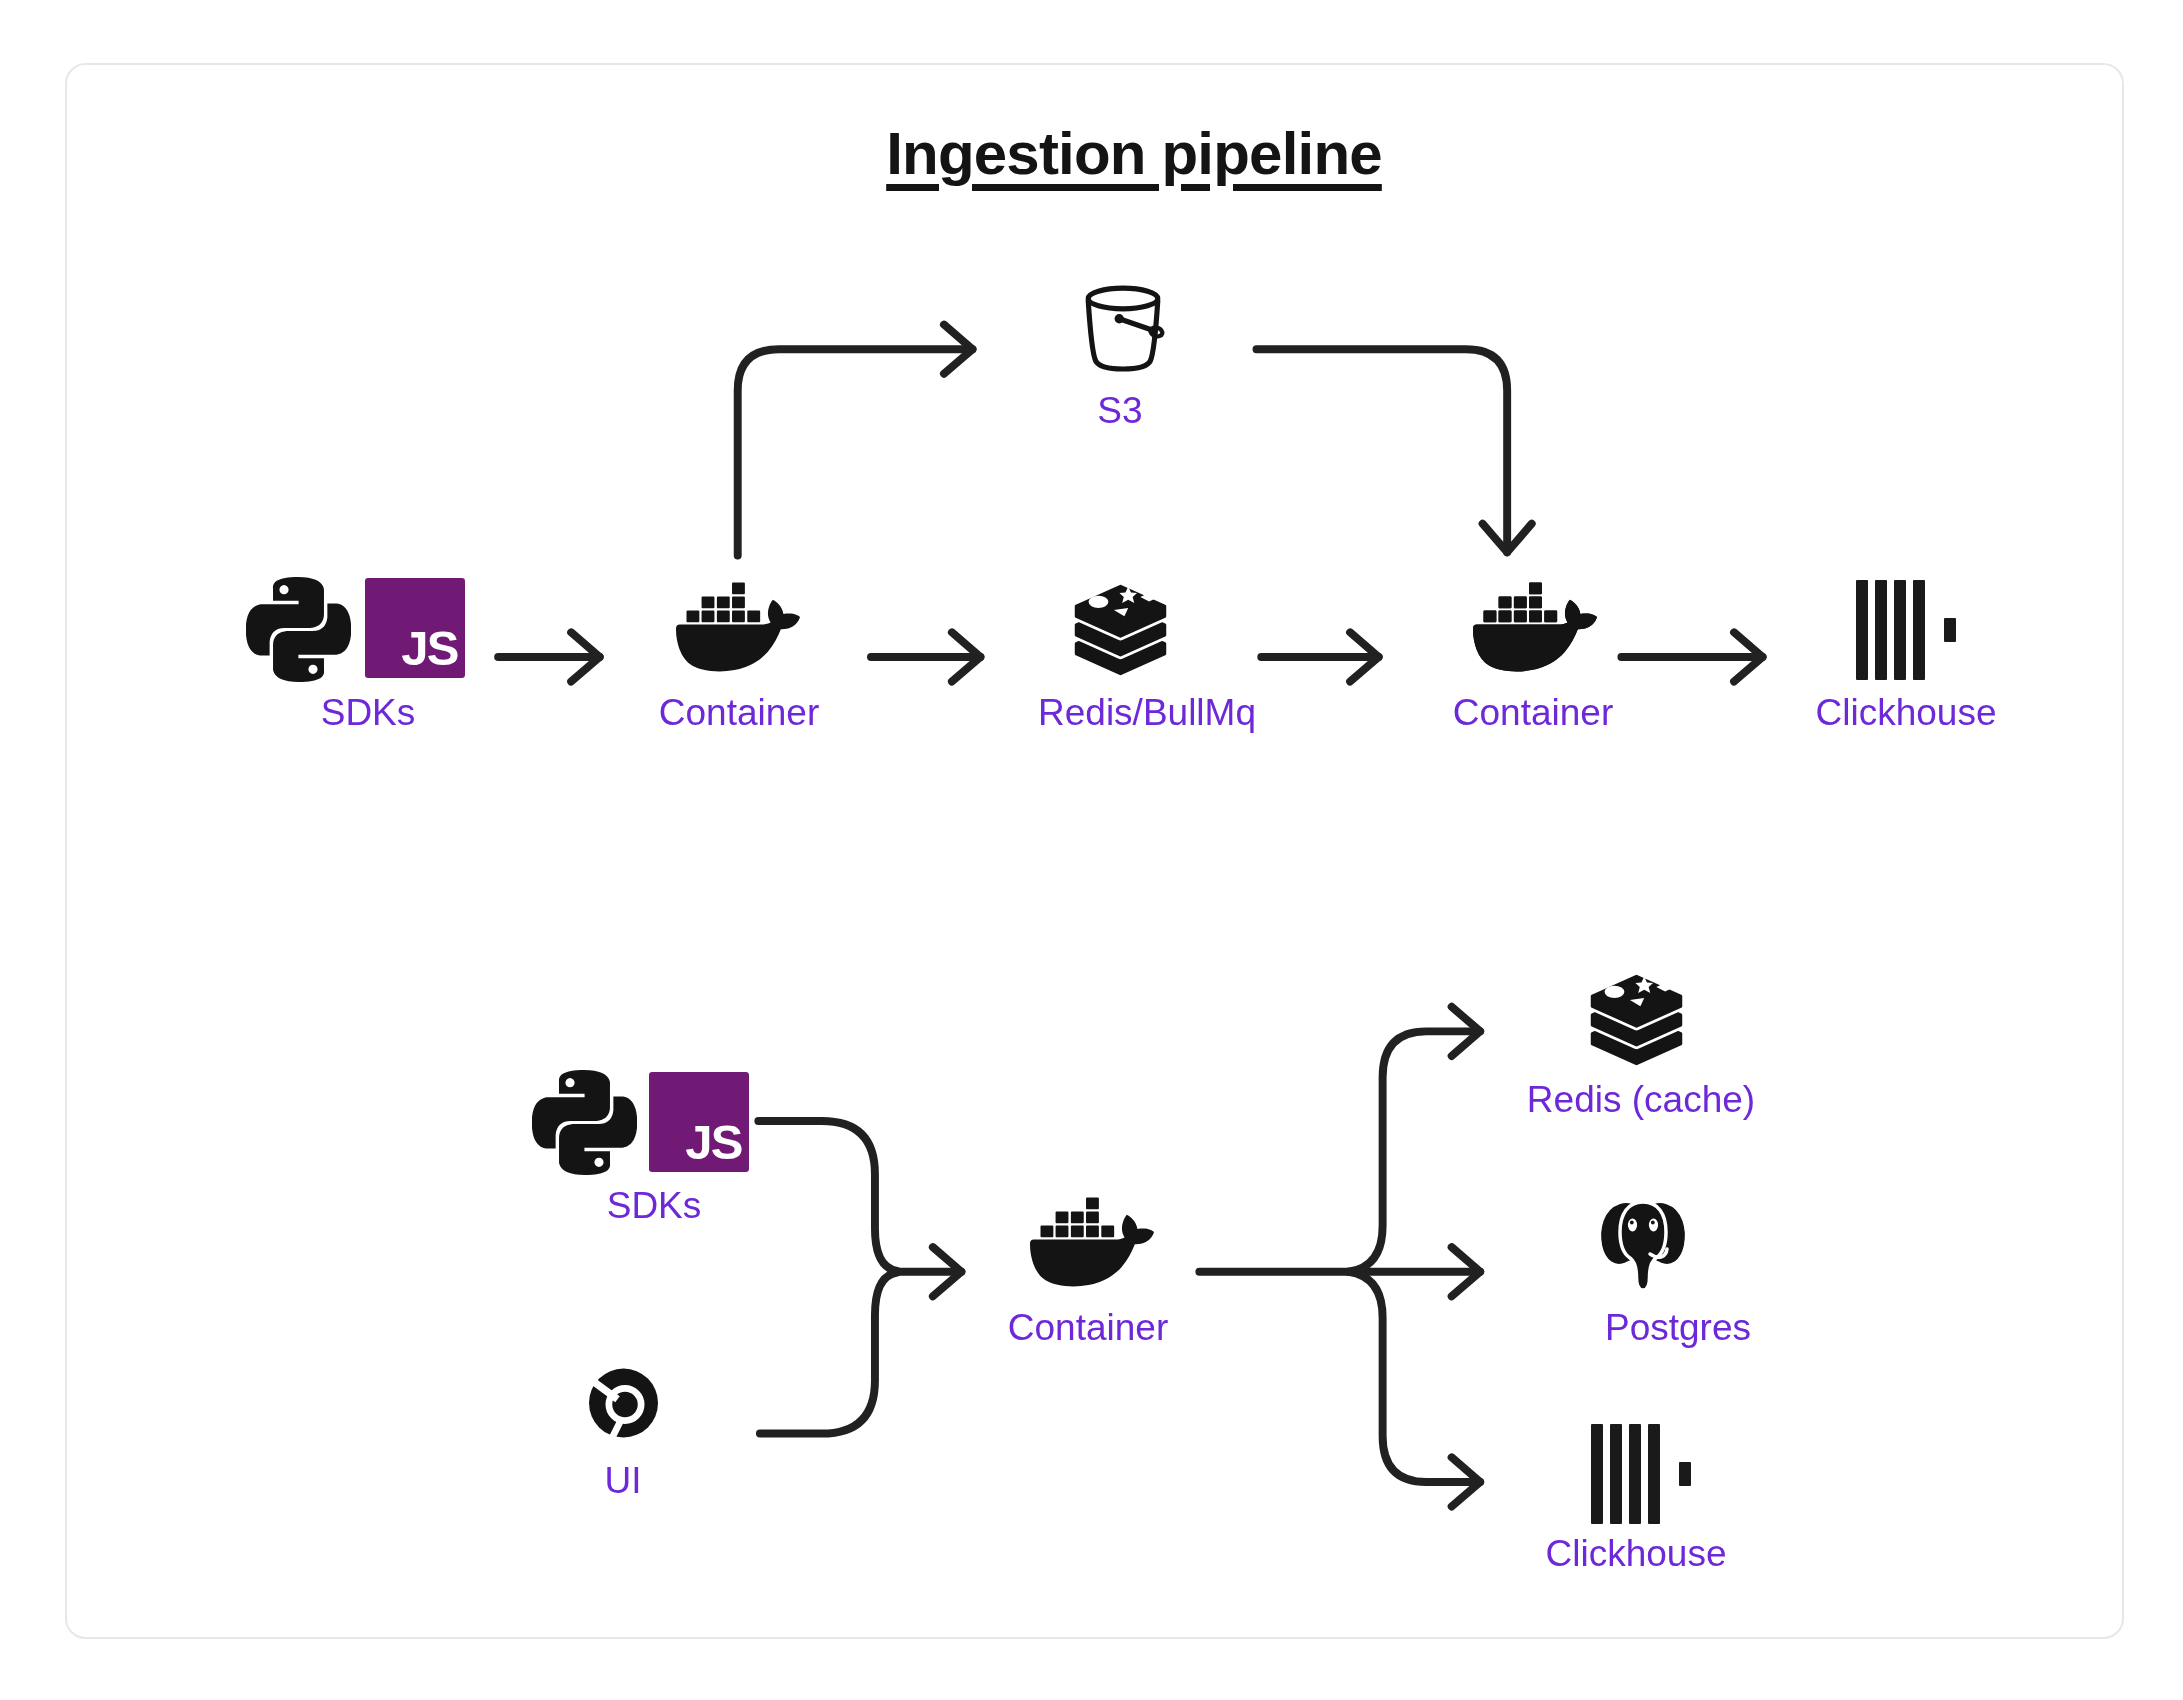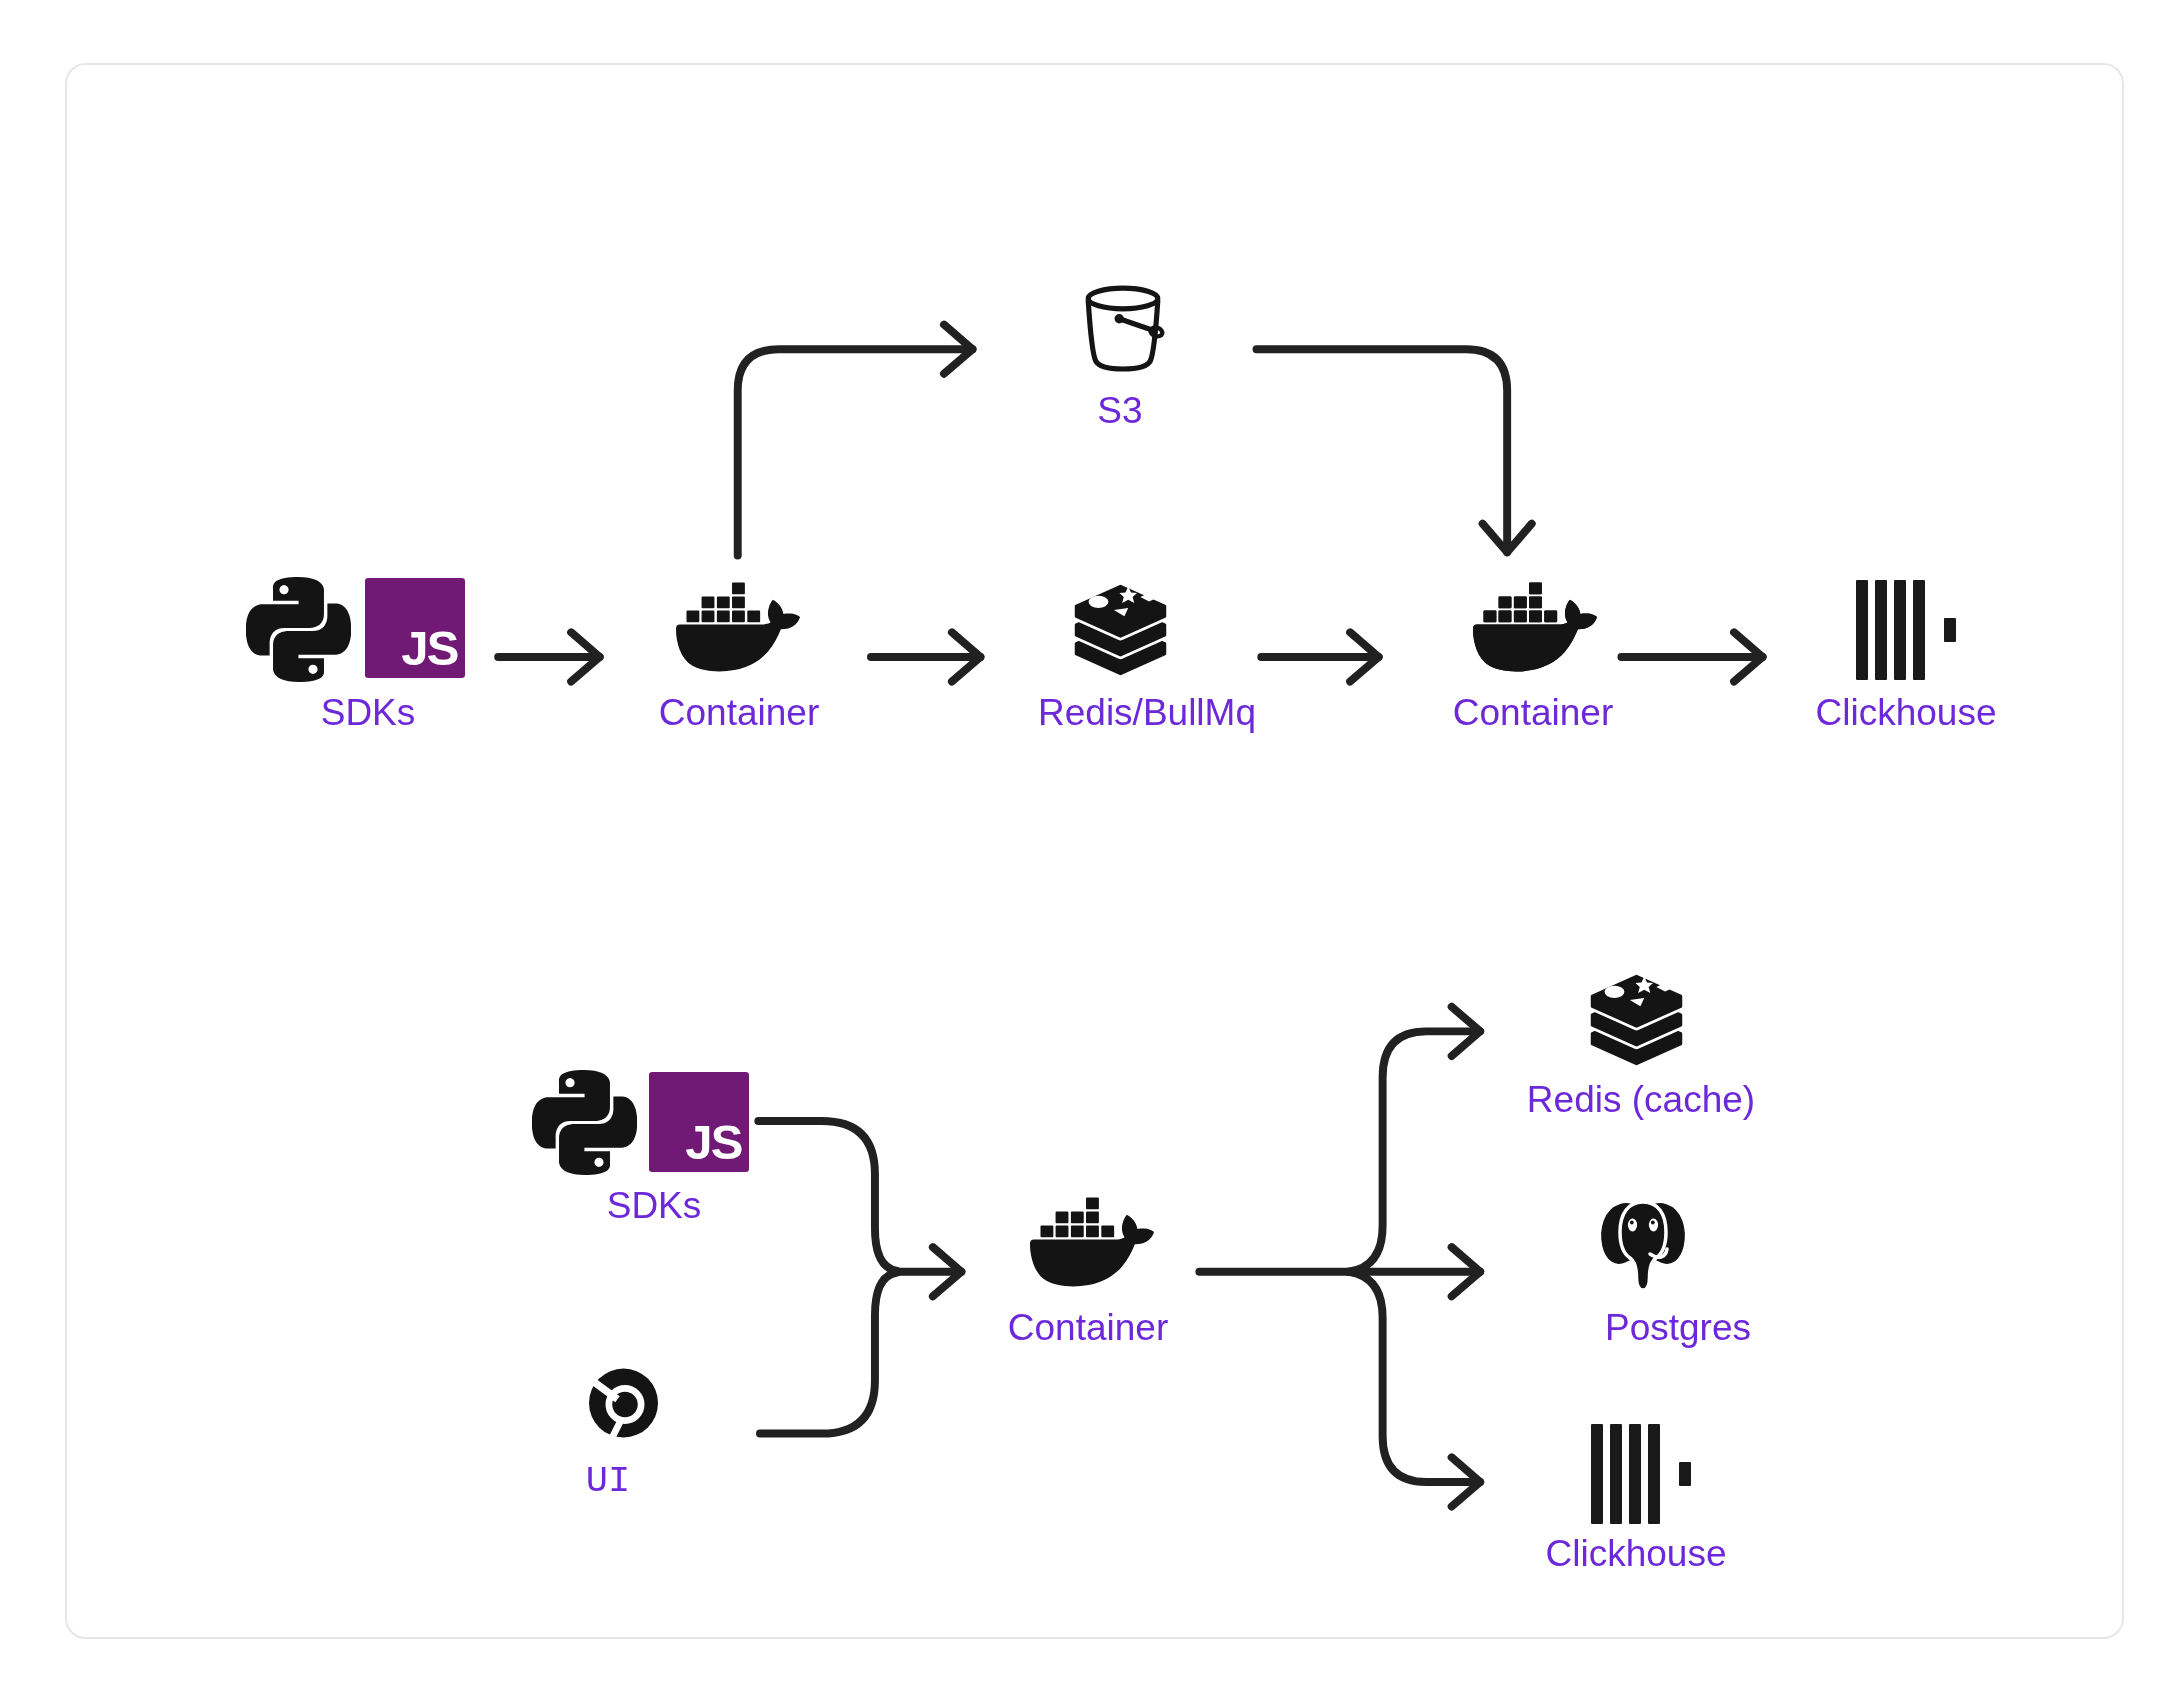--- a/index.html
+++ b/index.html
@@ -41,20 +41,21 @@
     <path class="edge" d="M 2044 828 H 2222" marker-end="url(#arrow)"></path>
 
     <path class="edge" d="M 956 1413 H 1036 Q 1103 1413 1103 1480 V 1548 Q 1103 1598 1131 1602"></path>
     <path class="edge" d="M 958 1807 H 1036 Q 1103 1807 1103 1740 V 1658 Q 1103 1608 1131 1604"></path>
     <path class="edge" d="M 1132 1603 H 1212" marker-end="url(#arrow)"></path>
     <path class="edge" d="M 1512 1603 H 1866" marker-end="url(#arrow)"></path>
     <path class="edge" d="M 1700 1603 Q 1743 1597 1743 1545 V 1358 Q 1743 1300 1798 1300 H 1866" marker-end="url(#arrow)"></path>
     <path class="edge" d="M 1700 1603 Q 1743 1609 1743 1661 V 1810 Q 1743 1868 1798 1868 H 1866" marker-end="url(#arrow)"></path>
   </svg>
 
+  <div class="section-title" style="left:1134px;top:119px;">Ingestion pipeline</div>
 
   <div class="icon" style="left:246px;top:577px;width:105px;height:105px;">
     <svg viewBox="0 0 24 24">
         <path fill="#141414" d="M14.25.18l.9.2.73.26.59.3.45.32.34.34.25.34.16.33.1.3.04.26.02.2-.01.13V8.5l-.05.63-.13.55-.21.46-.26.38-.3.31-.33.25-.35.19-.35.14-.33.1-.3.07-.26.04-.21.02H8.77l-.69.05-.59.14-.5.22-.41.27-.33.32-.27.35-.2.36-.15.37-.1.35-.07.32-.04.27-.02.21v3.06H3.17l-.21-.03-.28-.07-.32-.12-.35-.18-.36-.26-.36-.36-.35-.46-.32-.59-.28-.73-.21-.88-.14-1.05-.05-1.23.06-1.22.16-1.04.24-.87.32-.71.36-.57.4-.44.42-.33.42-.24.4-.16.36-.1.32-.05.24-.01h.16l.06.01h8.16v-.83H6.18l-.01-2.75-.02-.37.05-.34.11-.31.17-.28.25-.26.31-.23.38-.2.44-.18.51-.15.58-.12.64-.1.71-.06.77-.04.84-.02 1.27.05zm-6.3 1.98l-.23.33-.08.41.08.41.23.34.33.22.41.09.41-.09.33-.22.23-.34.08-.41-.08-.41-.23-.33-.33-.22-.41-.09-.41.09zm13.09 3.95l.28.06.32.12.35.18.36.27.36.35.35.47.32.59.28.73.21.88.14 1.04.05 1.23-.06 1.23-.16 1.04-.24.86-.32.71-.36.57-.4.45-.42.33-.42.24-.4.16-.36.09-.32.05-.24.02-.16-.01h-8.22v.82h5.84l.01 2.76.02.36-.05.34-.11.31-.17.29-.25.25-.31.24-.38.2-.44.17-.51.15-.58.13-.64.09-.71.07-.77.04-.84.01-1.27-.04-1.07-.14-.9-.2-.73-.25-.59-.3-.45-.33-.34-.34-.25-.34-.16-.33-.1-.3-.04-.25-.02-.2.01-.13v-5.34l.05-.64.13-.54.21-.46.26-.38.3-.32.33-.24.35-.2.35-.14.33-.1.3-.06.26-.04.21-.02.13-.01h5.84l.69-.05.59-.14.5-.21.41-.28.33-.32.27-.35.2-.36.15-.36.1-.35.07-.32.04-.28.02-.21V6.07h2.09l.14.01zm-6.47 14.25l-.23.33-.08.41.08.41.23.33.33.23.41.08.41-.08.33-.23.23-.33.08-.41-.08-.41-.23-.33-.33-.23-.41-.08-.41.08z"></path>
       </svg>
   </div>
   <div class="icon js-tile" style="left:365px;top:578px;width:100px;height:100px;">
     <span>JS</span>
   </div>
   <div class="node-label" style="left:368px;top:692px;">SDKs</div>
@@ -128,21 +129,21 @@
   <div class="node-label" style="left:654px;top:1185px;">SDKs</div>
 
   <div class="icon" style="left:586px;top:1365px;width:75px;height:76px;">
     <svg viewBox="0 0 100 100">
       <circle cx="50" cy="50" r="46" fill="#141414"></circle>
       <line x1="8" y1="20" x2="42" y2="45" stroke="#fff" stroke-width="10"></line>
       <circle cx="52" cy="52" r="21.5" fill="none" stroke="#fff" stroke-width="9"></circle>
       <line x1="46" y1="74" x2="34" y2="98" stroke="#fff" stroke-width="9"></line>
     </svg>
   </div>
-  <div class="node-label" style="left:608px;top:1460px;font-family:Liberation Mono, monospace;">UI</div>
+  <div class="node-label" style="left:623px;top:1460px;">UI</div>
 
   <div class="icon" style="left:1030px;top:1180px;width:124px;height:124px;">
     <svg viewBox="0 0 24 24">
         <use href="#dockerpath"></use>
       </svg>
   </div>
   <div class="node-label" style="left:1088px;top:1307px;">Container</div>
 
   <div class="icon" style="left:1581px;top:972px;width:111px;height:97px;">
     <svg viewBox="0 0 100 88">

